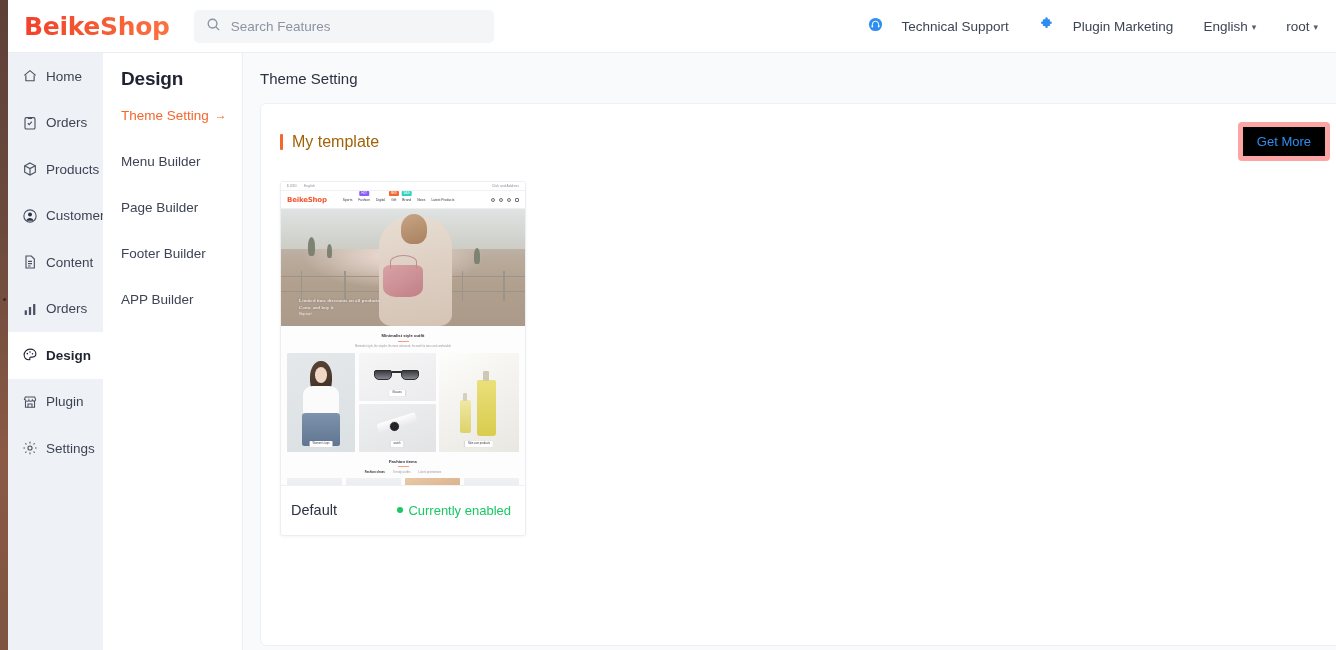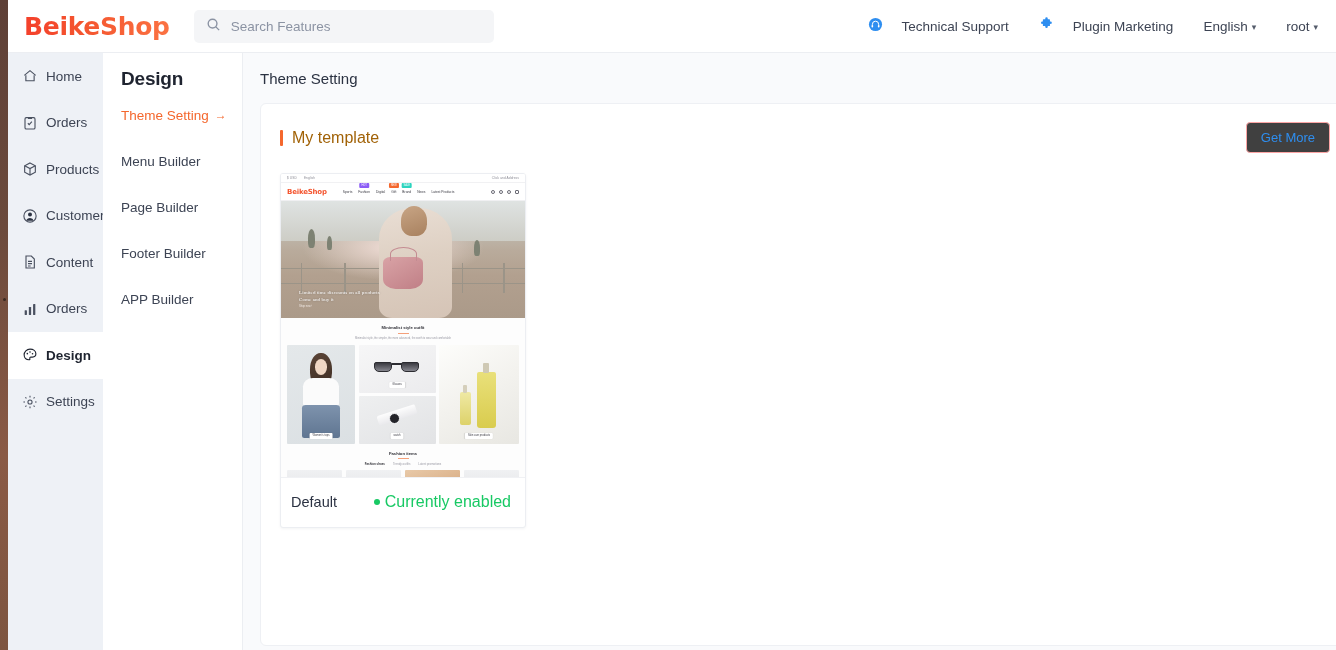--- a/index.html
+++ b/index.html
@@ -94,41 +94,41 @@
     width: 1090px; height: 543px; background: #ffffff;
     border: 1px solid #eef0f4; border-radius: 6px; position: relative;
     padding: 18px 19px 0 19px;
   }
   .card-head { display: flex; align-items: center; }
   .bar-accent {
     width: 3px; height: 16px; background: #f4672d; border-radius: 1px; margin-right: 9px;
   }
   .card-title { font-size: 16px; color: #a16207; }
   .get-more {
-    margin-left: auto; border: 1px solid #fca5a5; color: #2e8ef0; background: #404040;
+    margin-left: auto; border: 5px solid #fca5a5; color: #2e8ef0; background: #000000;
     border-radius: 4px; font-size: 13px; padding: 7px 14px; cursor: pointer;
     font-family: "Liberation Sans", sans-serif;
   }
 
   
   .tpl-card {
     margin-top: 20px; width: 246px; height: 355px; background:#fff;
     border: 1px solid #eceef2; border-radius: 3px; overflow: hidden;
     box-shadow: 0 1px 3px rgba(20,30,60,.05);
   }
   .tpl-thumb {
     width: 244px; height: 304px; overflow: hidden; position: relative;
     background: #ffffff; border-bottom: 1px solid #f0f1f4;
   }
   .tpl-foot {
     height: 48px; display: flex; align-items: center; padding: 0 10px;
   }
   .tpl-name { font-size: 14.5px; color: #2b3242; }
   .tpl-status {
-    margin-left: auto; font-size: 16px; color: #18c964;
+    margin-left: auto; font-size: 13px; color: #18c964;
     display: flex; align-items: center; gap: 5px; padding-right: 4px;
   }
   .dot { width: 6px; height: 6px; border-radius: 50%; background: #18c964; }
 
   
   .mini { width: 244px; font-size: 3px; color: #555; }
   .mini-topbar {
     height: 9px; display: flex; align-items: center; padding: 0 6px;
     background: #fff; border-bottom: 1px solid #f1f1f3;
   }
@@ -393,20 +393,28 @@
     <div class="side-item active">
       <svg class="ico" viewBox="0 0 24 24" fill="none" stroke="#1f2430" stroke-width="1.7">
           <path d="M12 3.2c-5 0-8.8 3.8-8.8 8.6 0 4.6 3.3 7.4 7 7.4 1.7 0 2-1 1.6-1.9-.5-1.2.3-2.2 1.7-2.2h2.2c2.9 0 5.1-2 5.1-4.8 0-4-3.8-7.1-8.8-7.1z"></path>
           <circle cx="8" cy="10" r="1.2" fill="#1f2430" stroke="none"></circle>
           <circle cx="12" cy="7.6" r="1.2" fill="#1f2430" stroke="none"></circle>
           <circle cx="15.8" cy="10.2" r="1.2" fill="#1f2430" stroke="none"></circle>
         </svg>
       <span>Design</span>
     </div>
 
+    <div class="side-item">
+      <svg class="ico" viewBox="0 0 24 24" fill="none" stroke="#4a5160" stroke-width="1.6">
+          <path d="M3.6 8.2 5 4.4h14l1.4 3.8a2.6 2.6 0 0 1-5 .9 2.6 2.6 0 0 1-5 0 2.6 2.6 0 0 1-5 0 2.6 2.6 0 0 1-1.8-.9z"></path>
+          <path d="M5.2 10.6V20h13.6v-9.4"></path>
+          <path d="M9 20v-5h6v5"></path>
+        </svg>
+      <span>Plugin</span>
+    </div>
 
     <div class="side-item">
       <svg class="ico" viewBox="0 0 24 24" fill="none" stroke="#4a5160" stroke-width="1.6">
           <circle cx="12" cy="12" r="3.1"></circle>
           <path d="M12 2.8v2.4M12 18.8v2.4M4.5 12H2.1M21.9 12h-2.4M6.7 6.7 5 5M19 19l-1.7-1.7M6.7 17.3 5 19M19 5l-1.7 1.7"></path>
         </svg>
       <span>Settings</span>
     </div>
 
 

